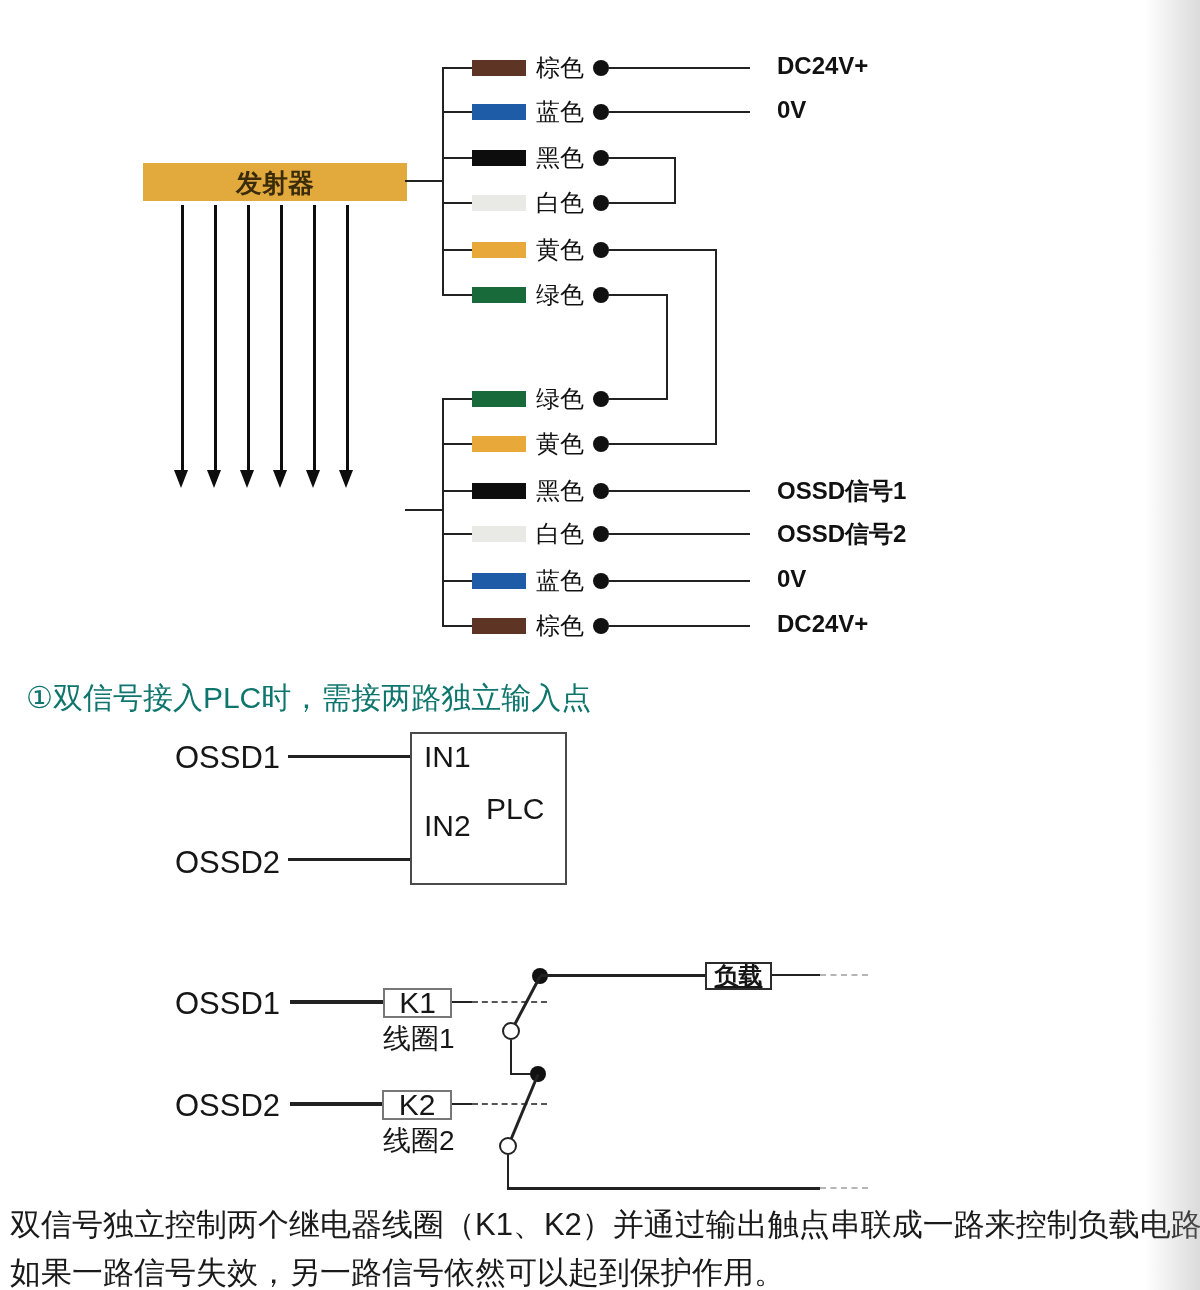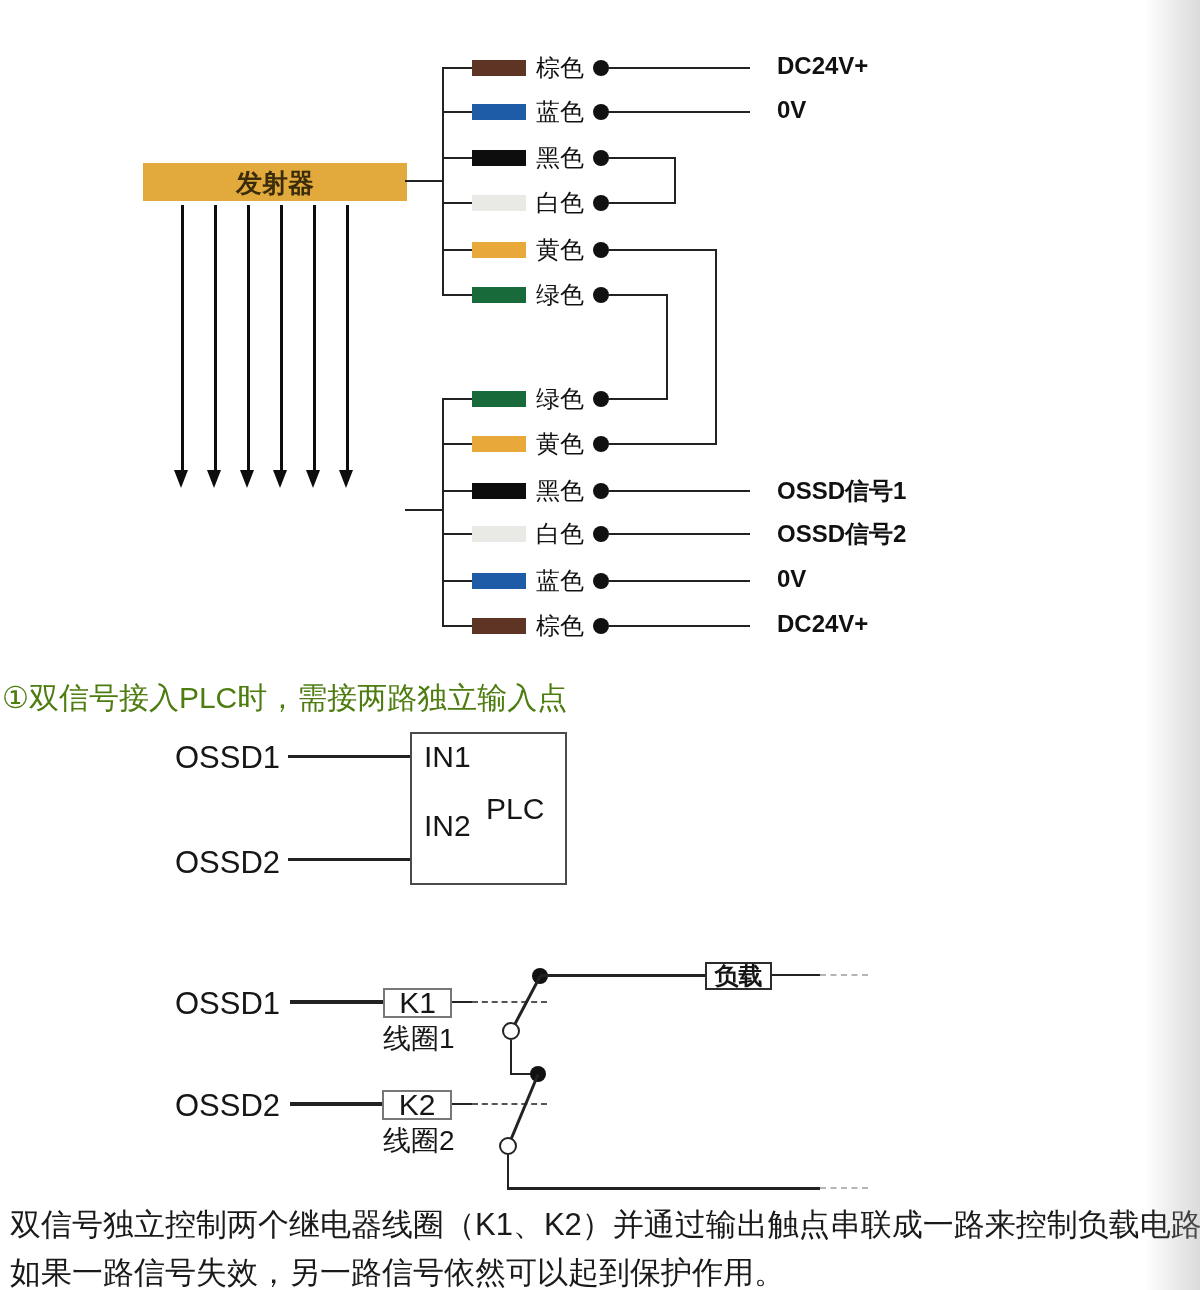--- a/index.html
+++ b/index.html
@@ -13,26 +13,26 @@
   .ocircle{position:absolute;width:14px;height:14px;border-radius:50%;background:#fff;border:2px solid #222;box-sizing:content-box;}
   .badge{position:absolute;left:20px;top:22px;width:320px;height:70px;border-radius:16px;
          background:#dc2823;color:#fff;font-size:46px;font-weight:bold;
          display:flex;align-items:center;justify-content:center;letter-spacing:4px;}
   .device{position:absolute;left:143px;width:264px;height:38px;background:#e2a93d;
           display:flex;align-items:center;justify-content:center;
           font-size:26px;font-weight:bold;color:#3a2c0a;}
   .swatch{position:absolute;width:54px;height:16px;}
   .wire-label{position:absolute;font-size:24px;color:#111;white-space:nowrap;}
   .terminal-label{position:absolute;font-size:24px;font-weight:600;color:#111;white-space:nowrap;}
-  .heading{position:absolute;left:2px;font-size:30px;color:#4d7c0f;white-space:nowrap;}
+  .heading{position:absolute;left:26px;font-size:30px;color:#0f766e;white-space:nowrap;}
   .sig-label{position:absolute;font-size:31px;color:#161616;white-space:nowrap;}
   .box{position:absolute;background:#fff;box-sizing:border-box;}
   .plc-box{border:2px solid #4a4a4a;}
   .k-box{border:2px solid #777;display:flex;align-items:center;justify-content:center;font-size:30px;color:#161616;}
-  .load-box{border:2px solid #2c2c2c;display:flex;align-items:center;justify-content:center;font-size:24px;font-weight:bold;color:#161616;}
+  .load-box{border:2px solid #2c2c2c;display:flex;align-items:center;justify-content:center;font-size:24px;font-weight:bold;color:#161616;text-decoration:underline;}
   .coil-label{position:absolute;font-size:28px;color:#161616;white-space:nowrap;}
   .plc-text{position:absolute;font-size:30px;color:#161616;white-space:nowrap;}
   .blade{position:absolute;height:3px;background:#222;transform-origin:0 50%;}
   .beam-line{position:absolute;width:3px;background:#0d0d0d;}
   .beam-head{position:absolute;width:0;height:0;border-left:7px solid transparent;border-right:7px solid transparent;border-top:18px solid #0d0d0d;}
   .footer-line{position:absolute;left:10px;font-size:31px;color:#1a1a1a;white-space:nowrap;}
   .edge-shade{position:absolute;right:0;top:0;width:55px;height:100%;
               background:linear-gradient(to right,rgba(160,160,160,0),rgba(160,160,160,0.38));pointer-events:none;}
 </style>
 </head>

